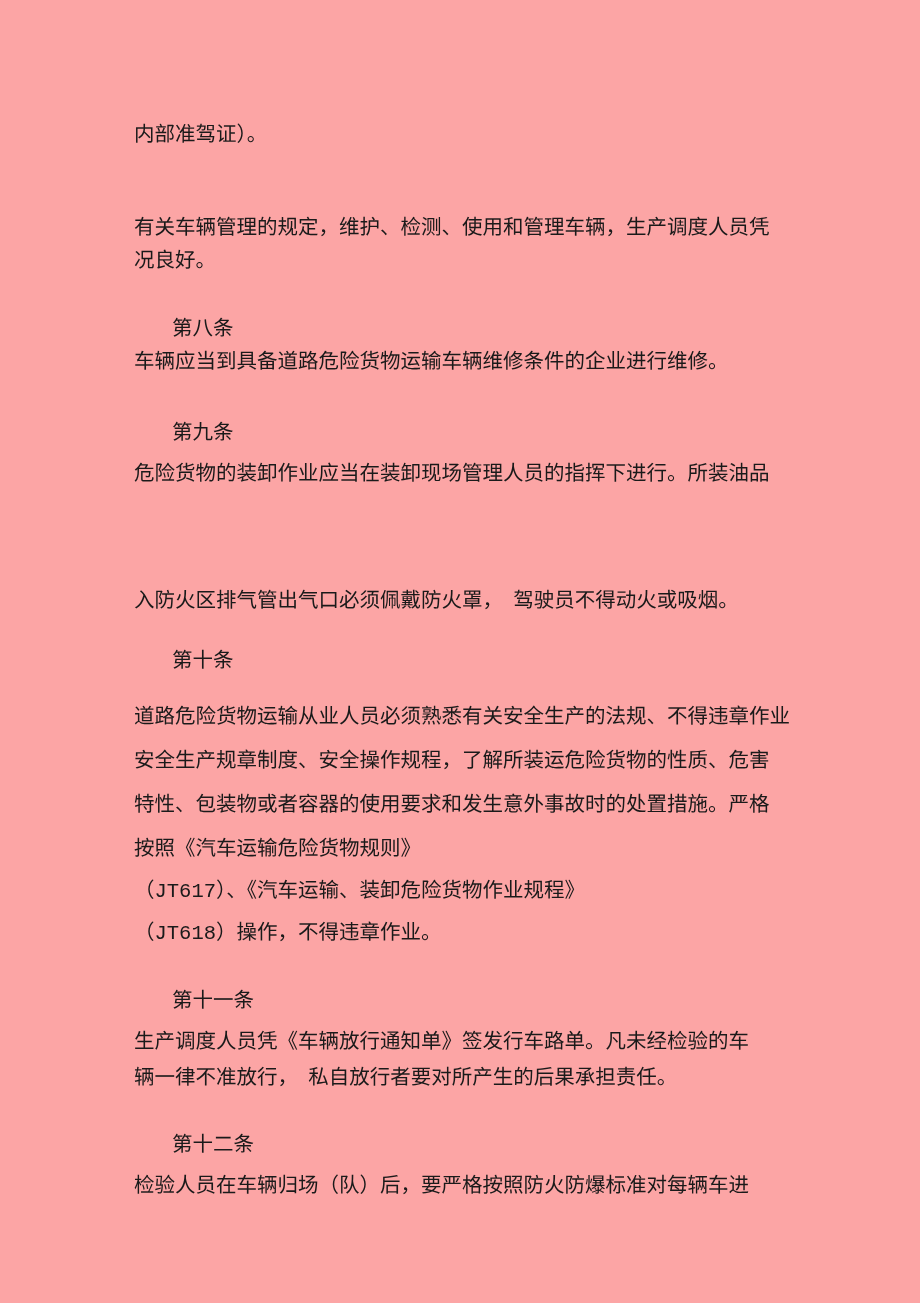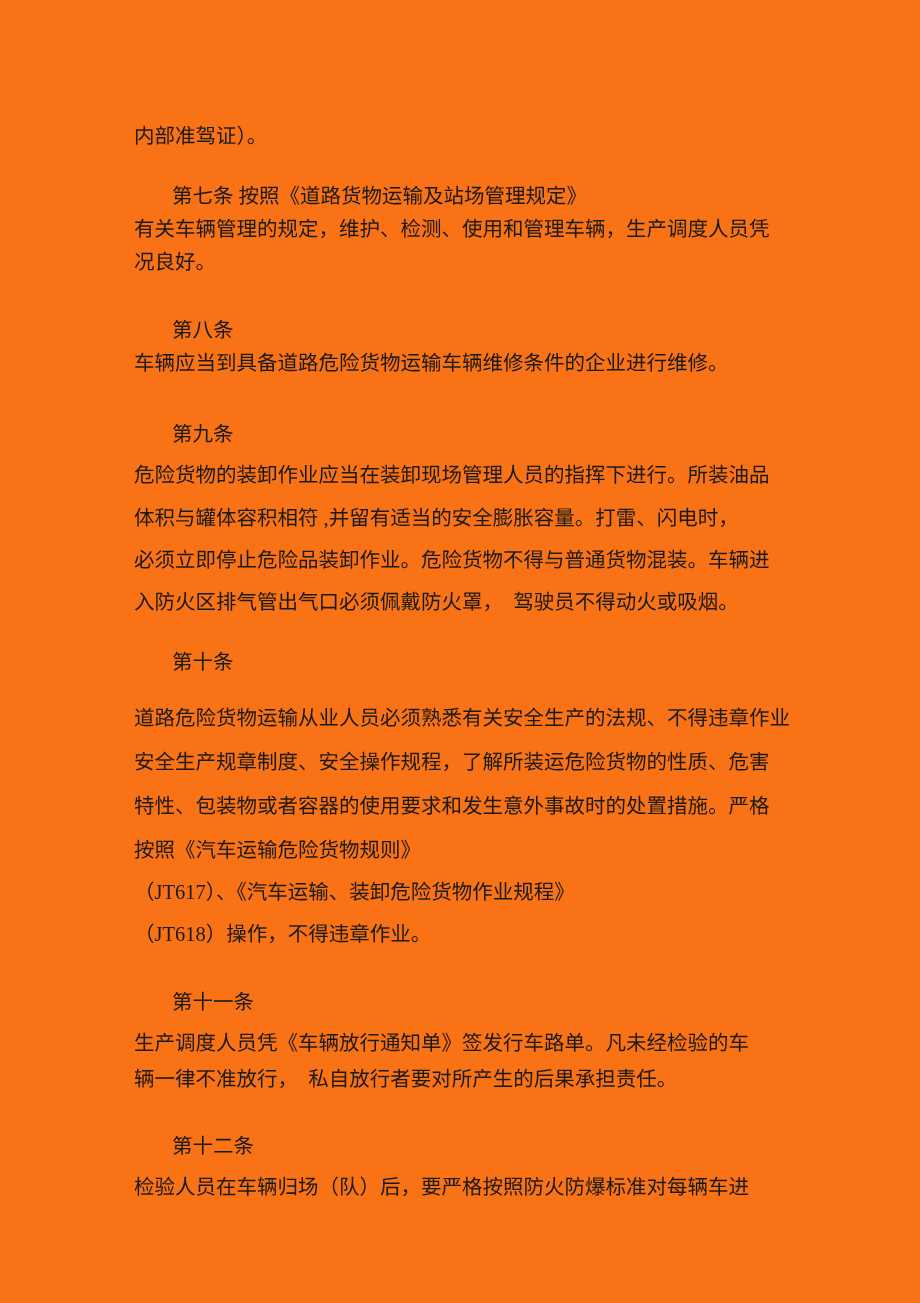--- a/index.html
+++ b/index.html
@@ -4,51 +4,48 @@
 <style>
   html, body {
     margin: 0;
     padding: 0;
     background: #ffffff;
   }
   .page {
     position: relative;
     width: 920px;
     height: 1303px;
-    background: #f97316;
+    background: #fca5a5;
     overflow: hidden;
-    font-family: Liberation Serif, serif;
+    font-family: Liberation Mono, monospace;
   }
   .ln {
     position: absolute;
     left: 134px;
     font-size: 20.5px;
     line-height: 24px;
     color: #1a1a1a;
     white-space: pre;
     letter-spacing: 0px;
   }
   .ln.header {
     left: 172px;
   }
 </style>
 </head>
 <body>
 
 <div class="page">
   <div class="ln" style="top:124px">内部准驾证）。</div>
-  <div class="ln header" style="top:184px">第七条 按照《道路货物运输及站场管理规定》</div>
   <div class="ln" style="top:217px">有关车辆管理的规定，维护、检测、使用和管理车辆，生产调度人员凭</div>
   <div class="ln" style="top:250px">况良好。</div>
   <div class="ln header" style="top:318px">第八条</div>
   <div class="ln" style="top:351px">车辆应当到具备道路危险货物运输车辆维修条件的企业进行维修。</div>
   <div class="ln header" style="top:422px">第九条</div>
   <div class="ln" style="top:463px">危险货物的装卸作业应当在装卸现场管理人员的指挥下进行。所装油品</div>
-  <div class="ln" style="top:506px">体积与罐体容积相符 ,并留有适当的安全膨胀容量。打雷、闪电时，</div>
-  <div class="ln" style="top:548px">必须立即停止危险品装卸作业。危险货物不得与普通货物混装。车辆进</div>
   <div class="ln" style="top:590px">入防火区排气管出气口必须佩戴防火罩，　驾驶员不得动火或吸烟。</div>
   <div class="ln header" style="top:650px">第十条</div>
   <div class="ln" style="top:706px">道路危险货物运输从业人员必须熟悉有关安全生产的法规、不得违章作业</div>
   <div class="ln" style="top:750px">安全生产规章制度、安全操作规程，了解所装运危险货物的性质、危害</div>
   <div class="ln" style="top:794px">特性、包装物或者容器的使用要求和发生意外事故时的处置措施。严格</div>
   <div class="ln" style="top:838px">按照《汽车运输危险货物规则》</div>
   <div class="ln" style="top:880px">（JT617）、《汽车运输、装卸危险货物作业规程》</div>
   <div class="ln" style="top:922px">（JT618）操作，不得违章作业。</div>
   <div class="ln header" style="top:990px">第十一条</div>
   <div class="ln" style="top:1031px">生产调度人员凭《车辆放行通知单》签发行车路单。凡未经检验的车</div>

